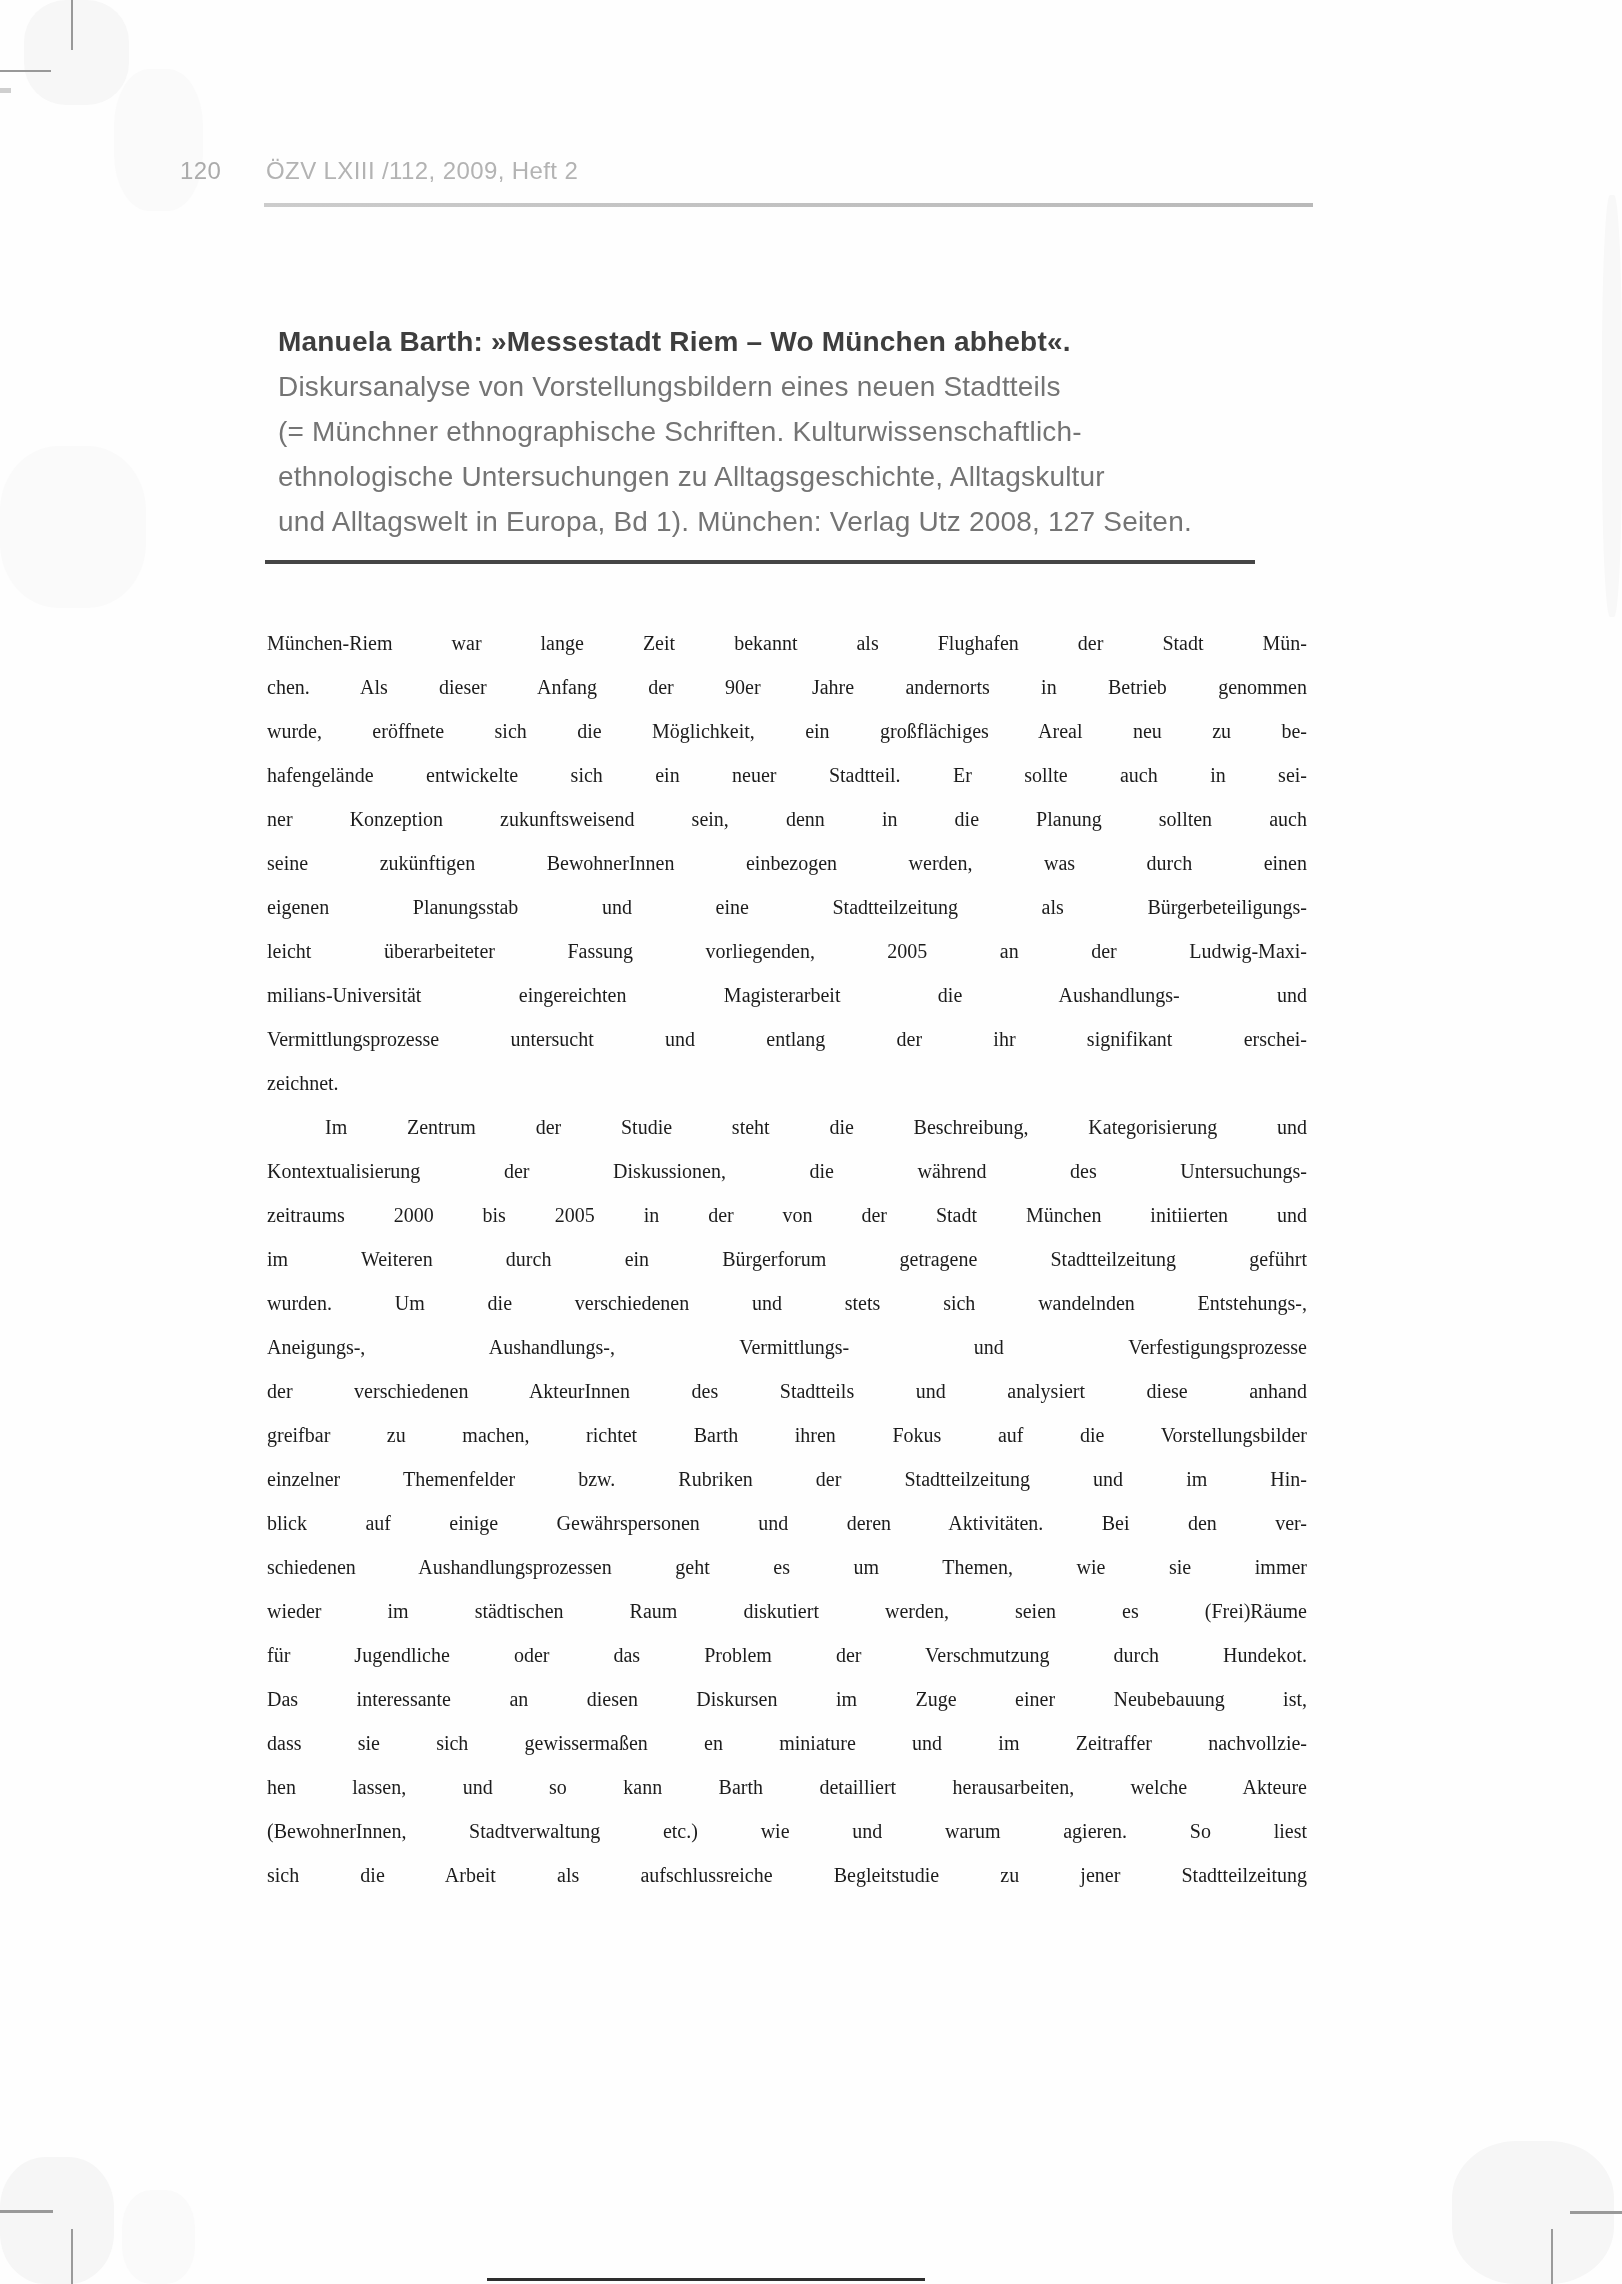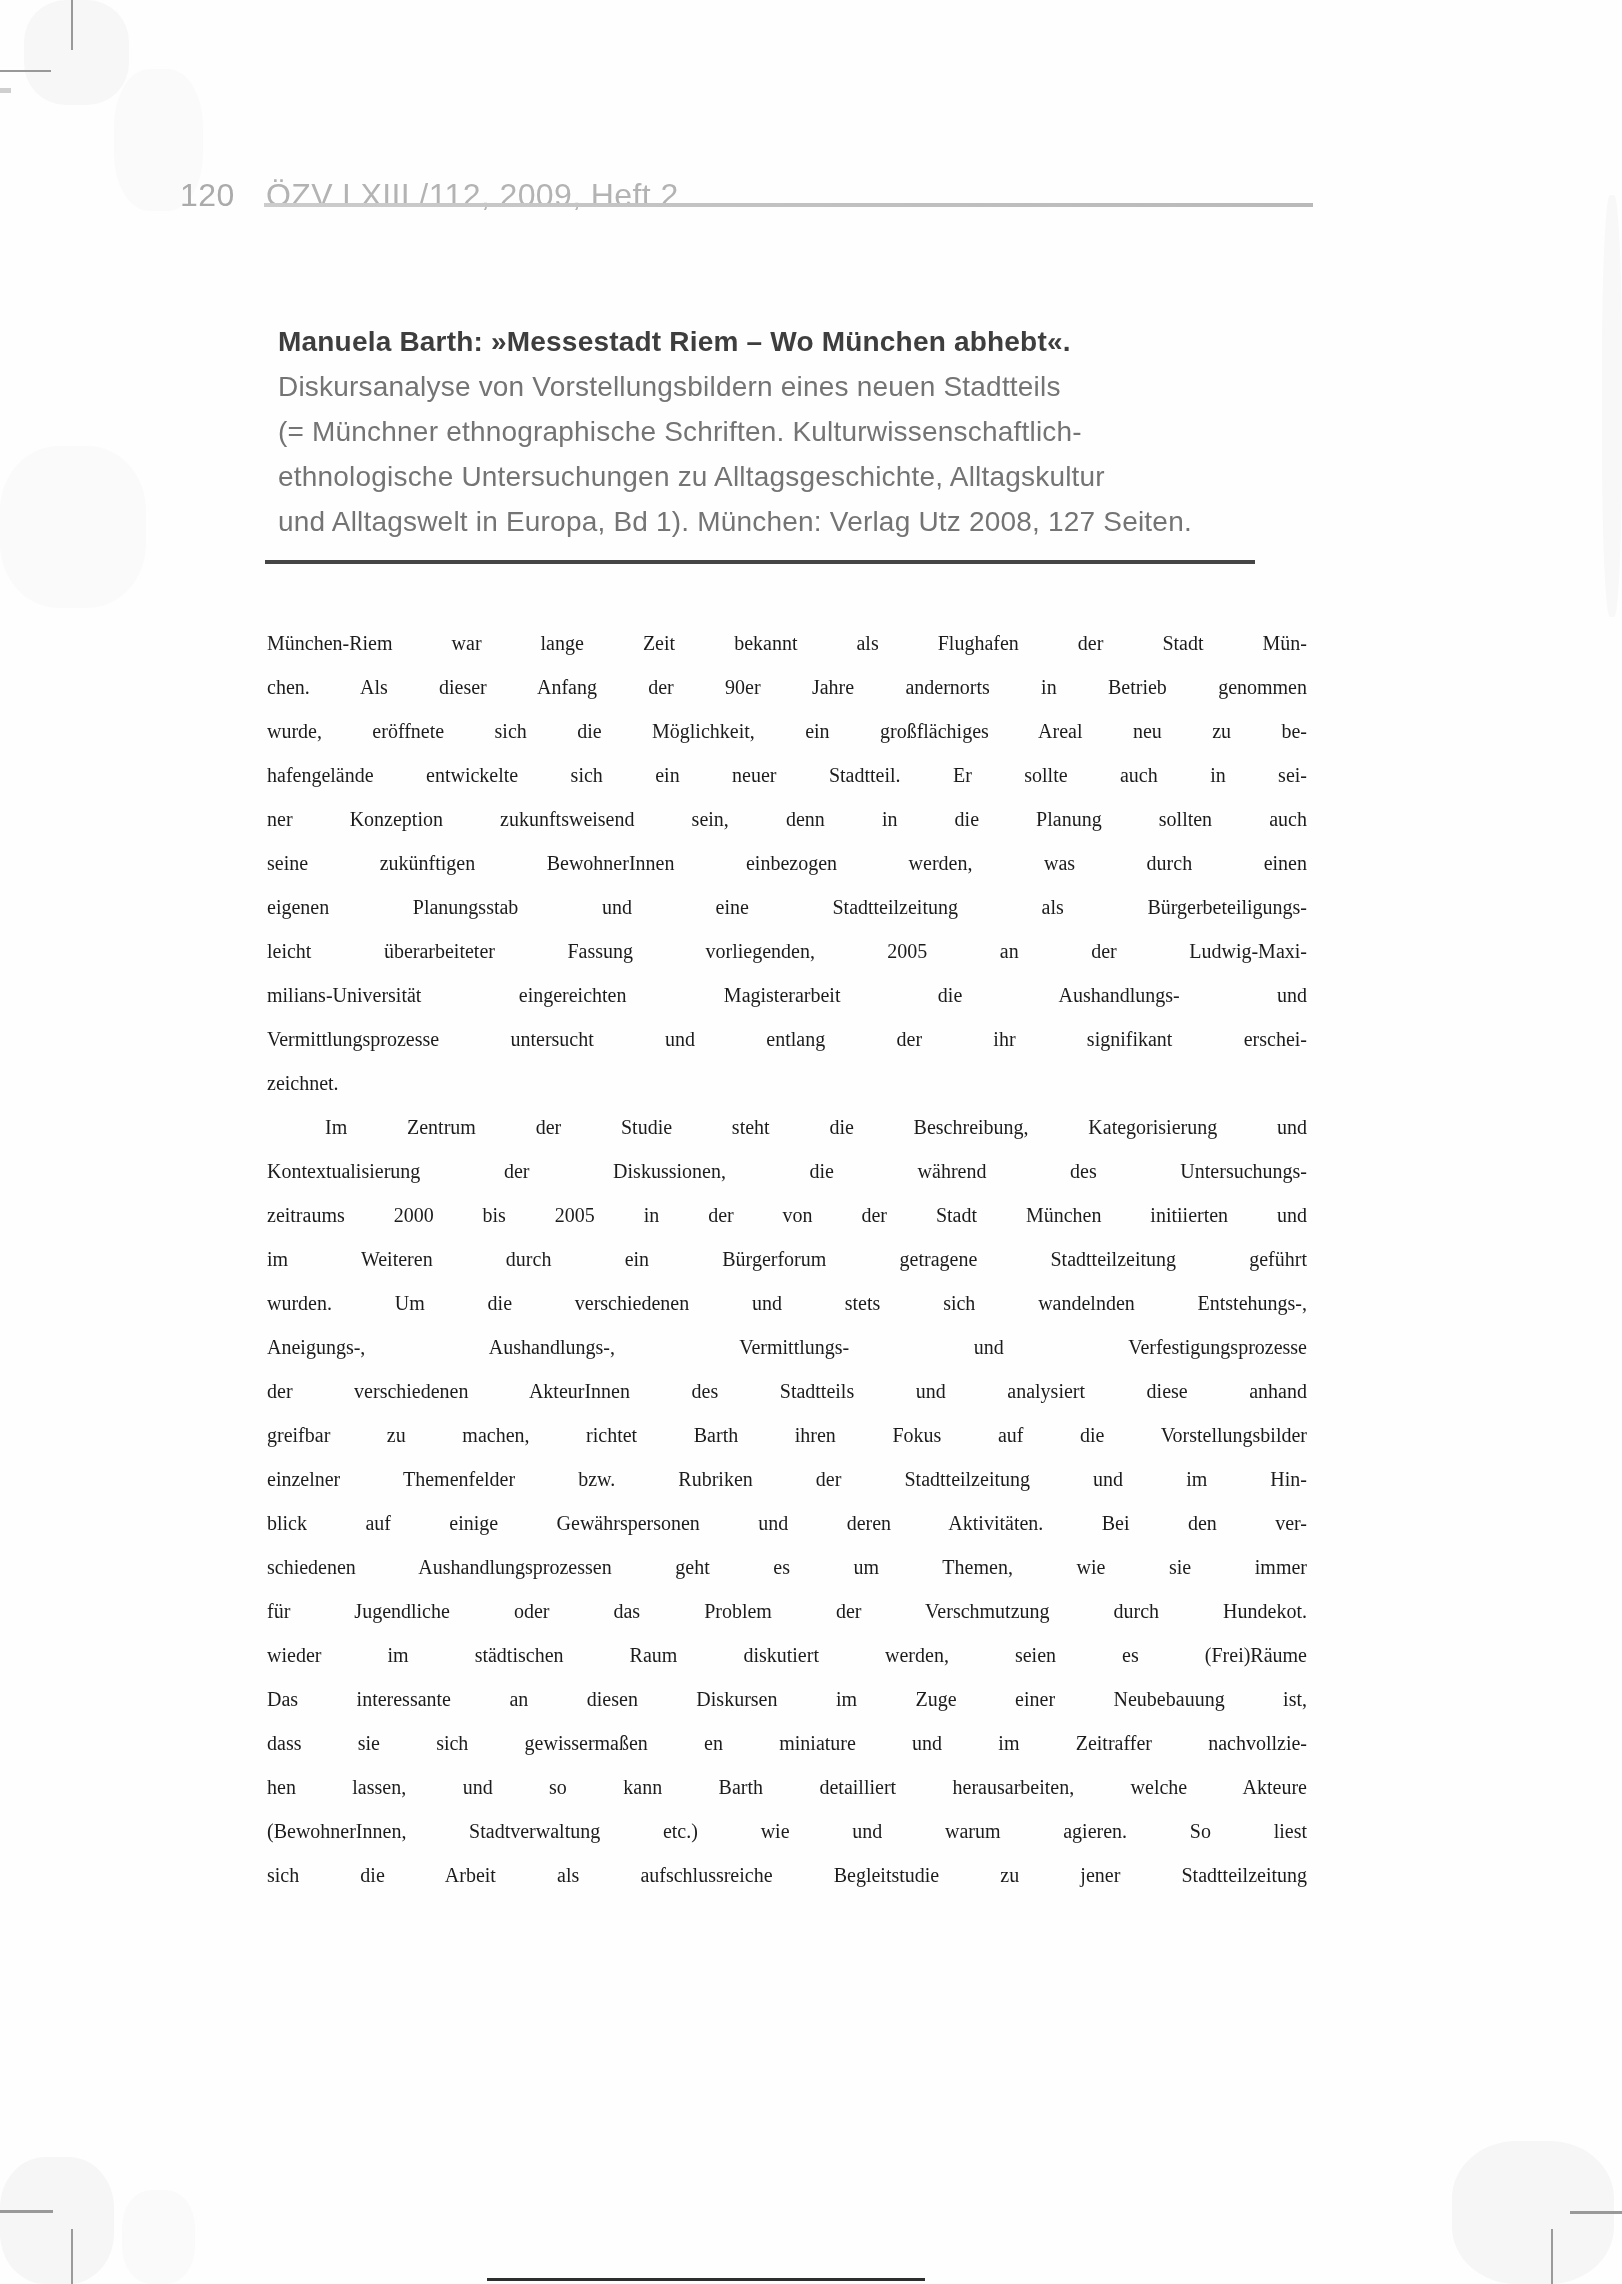--- a/index.html
+++ b/index.html
@@ -14,24 +14,23 @@
 
   
   .smudge { position: absolute; border-radius: 40%; pointer-events: none; }
   .mark { position: absolute; pointer-events: none; }
 
   
   #running-header {
     position: absolute;
     top: 157px; left: 0; width: 1622px; height: 32px;
     font-family: "Liberation Sans", sans-serif;
-    font-size: 32px;
+    font-size: 24px;
     color: #b3b3b3;
     letter-spacing: 0.4px;
-    margin-top: 20px;
   }
   #page-number { position: absolute; left: 180px; top: 0; color: #ababab; }
   #journal-ref { position: absolute; left: 266px; top: 0; }
   #header-rule {
     position: absolute;
     left: 264px; top: 203px;
     width: 1049px; height: 4px;
     background: linear-gradient(90deg, #cccccc 0%, #c3c3c3 40%, #b9b9b9 100%);
   }
 
@@ -126,22 +125,22 @@
       <div class="body-line">Kontextualisierung der Diskussionen, die während des Untersuchungs-</div>
       <div class="body-line">zeitraums 2000 bis 2005 in der von der Stadt München initiierten und</div>
       <div class="body-line">im Weiteren durch ein Bürgerforum getragene Stadtteilzeitung geführt</div>
       <div class="body-line">wurden. Um die verschiedenen und stets sich wandelnden Entstehungs-,</div>
       <div class="body-line">Aneigungs-, Aushandlungs-, Vermittlungs- und Verfestigungsprozesse</div>
       <div class="body-line">der verschiedenen AkteurInnen des Stadtteils und analysiert diese anhand</div>
       <div class="body-line">greifbar zu machen, richtet Barth ihren Fokus auf die Vorstellungsbilder</div>
       <div class="body-line">einzelner Themenfelder bzw. Rubriken der Stadtteilzeitung und im Hin-</div>
       <div class="body-line">blick auf einige Gewährspersonen und deren Aktivitäten. Bei den ver-</div>
       <div class="body-line">schiedenen Aushandlungsprozessen geht es um Themen, wie sie immer</div>
+      <div class="body-line">wieder im städtischen Raum diskutiert werden, seien es (Frei)Räume</div>
       <div class="body-line">für Jugendliche oder das Problem der Verschmutzung durch Hundekot.</div>
-      <div class="body-line">wieder im städtischen Raum diskutiert werden, seien es (Frei)Räume</div>
       <div class="body-line">Das interessante an diesen Diskursen im Zuge einer Neubebauung ist,</div>
       <div class="body-line">dass sie sich gewissermaßen en miniature und im Zeitraffer nachvollzie-</div>
       <div class="body-line">hen lassen, und so kann Barth detailliert herausarbeiten, welche Akteure</div>
       <div class="body-line">(BewohnerInnen, Stadtverwaltung etc.) wie und warum agieren. So liest</div>
       <div class="body-line">sich die Arbeit als aufschlussreiche Begleitstudie zu jener Stadtteilzeitung</div>
     </div>
 
 </div>
 
 

